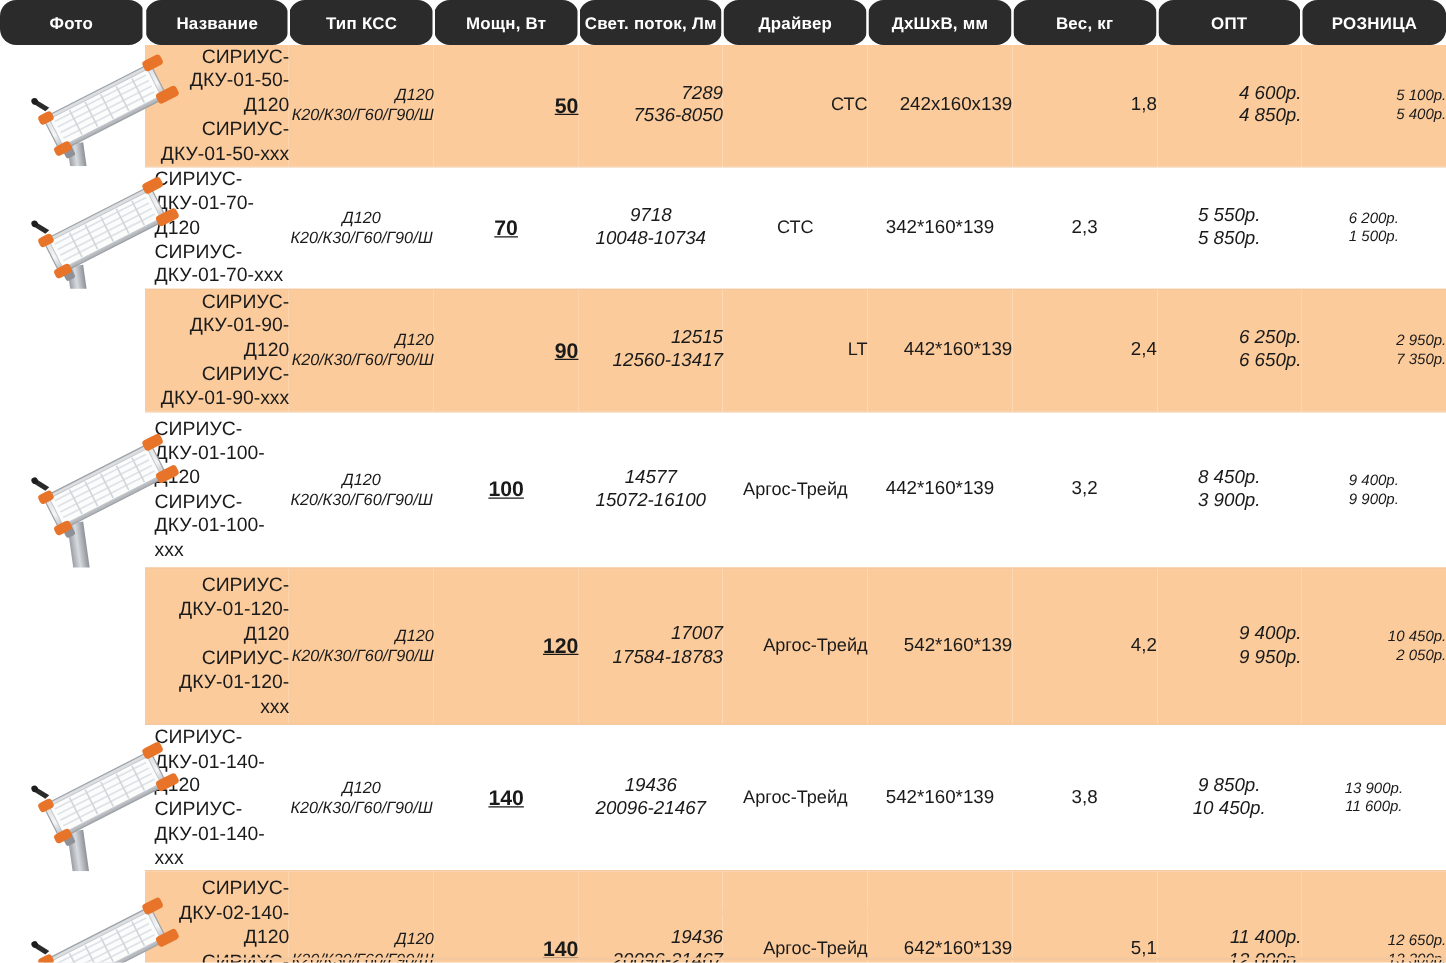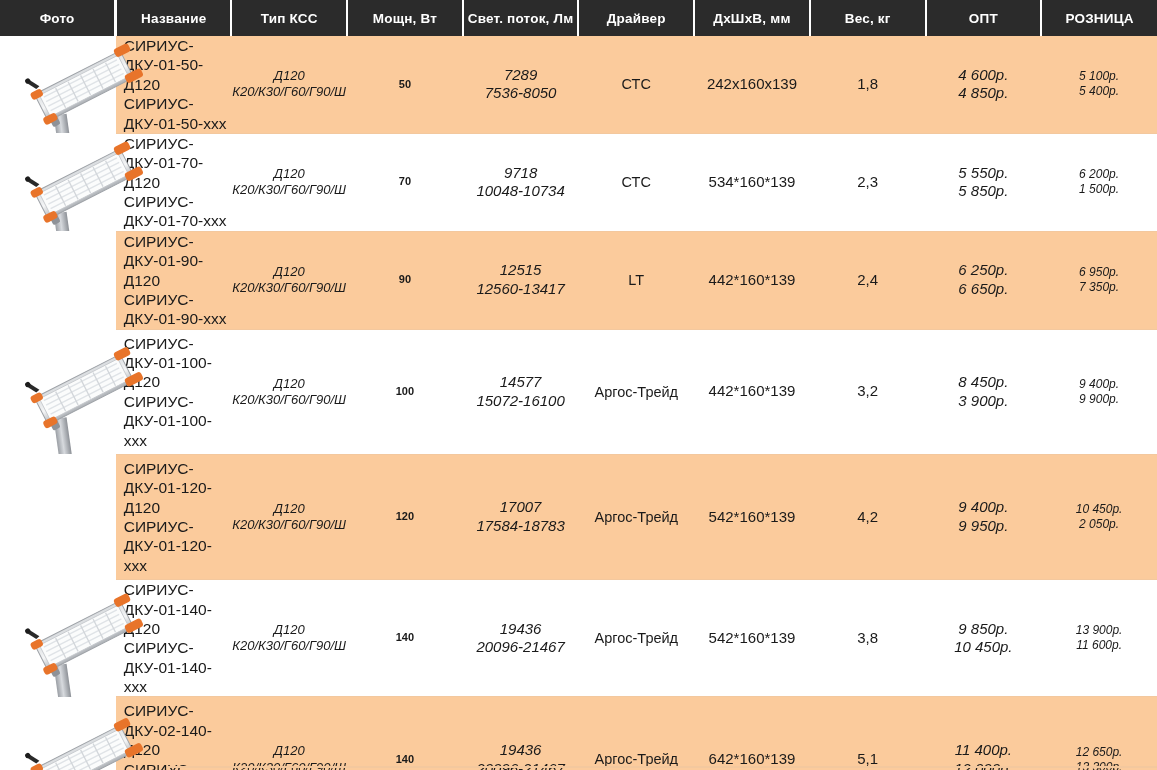--- a/index.html
+++ b/index.html
@@ -38,51 +38,53 @@
     background: #2b2b2b;
     color: #ffffff;
     font-size: 13.5px;
     font-weight: bold;
     text-align: center;
     vertical-align: middle;
     padding: 0 2px;
     border-right: 2px solid #ffffff;
     letter-spacing: 0.2px;
     white-space: nowrap;
+    border-radius: 13px;
   }
   thead th:last-child { border-right: none; }
   thead th.col-photo { border-right: 3px solid #ffffff; }
 
   
   tbody td {
     vertical-align: middle;
     text-align: center;
     font-size: 15px;
     color: #1a1a1a;
     padding: 0;
     border-bottom: 1px solid #f3c89e;
     line-height: 1.25;
   }
   tbody tr.shade td {
     background: #fbcb9c;
+    text-align: right;
   }
   tbody tr.plain td {
     background: #ffffff;
   }
 
   td.col-photo {
     width: 168px;
     background: #ffffff !important;
     position: relative;
     padding: 0;
     border-bottom: none;
   }
   td.col-name    { width: 212px; text-align: left; padding-left: 8px; font-size: 15.5px; }
   td.col-kss     { width: 137px; font-size: 13px; }
-  td.col-power   { width: 88px;  font-weight: bold; font-size: 11px; }
+  td.col-power   { width: 88px;  font-weight: bold; font-size: 17px; text-decoration: underline; }
   td.col-flux    { width: 124px; font-size: 15px; }
   td.col-driver  { width: 66px;  font-size: 14.5px; }
   td.col-dims    { width: 113px; font-size: 15px; }
   td.col-weight  { width: 54px;  font-size: 15px; }
   td.col-opt     { width: 100px; font-size: 15px; }
   td.col-retail  { width: 95px;  font-size: 12px; }
 
   .two-lines {
     display: flex;
     flex-direction: column;
@@ -297,21 +299,21 @@
       </div>
     </td>
     <td class="col-power">70</td>
     <td class="col-flux">
       <div class="two-lines">
         <span class="line">9718</span>
         <span class="line">10048-10734</span>
       </div>
     </td>
     <td class="col-driver">СТС</td>
-    <td class="col-dims">534*160*139</td>
+    <td class="col-dims">342*160*139</td>
     <td class="col-weight">2,3</td>
     <td class="col-opt">
       <div class="two-lines">
         <span class="line">5 550р.</span>
         <span class="line">5 850р.</span>
       </div>
     </td>
     <td class="col-retail">
       <div class="two-lines">
         <span class="line">6 200р.</span>
@@ -346,21 +348,21 @@
     <td class="col-dims">442*160*139</td>
     <td class="col-weight">2,4</td>
     <td class="col-opt">
       <div class="two-lines">
         <span class="line">6 250р.</span>
         <span class="line">6 650р.</span>
       </div>
     </td>
     <td class="col-retail">
       <div class="two-lines">
-        <span class="line">6 950р.</span>
+        <span class="line">2 950р.</span>
         <span class="line">7 350р.</span>
       </div>
     </td>
         </tr>
         <tr class="plain" style="height: 74px;">
     <td class="col-photo">
       <div class="lamp-wrap">
               <div class="lamp" style="top: -12px;">
   <svg viewBox="0 0 142 118" width="142" height="144" preserveAspectRatio="xMidYMid meet">
     <defs>

